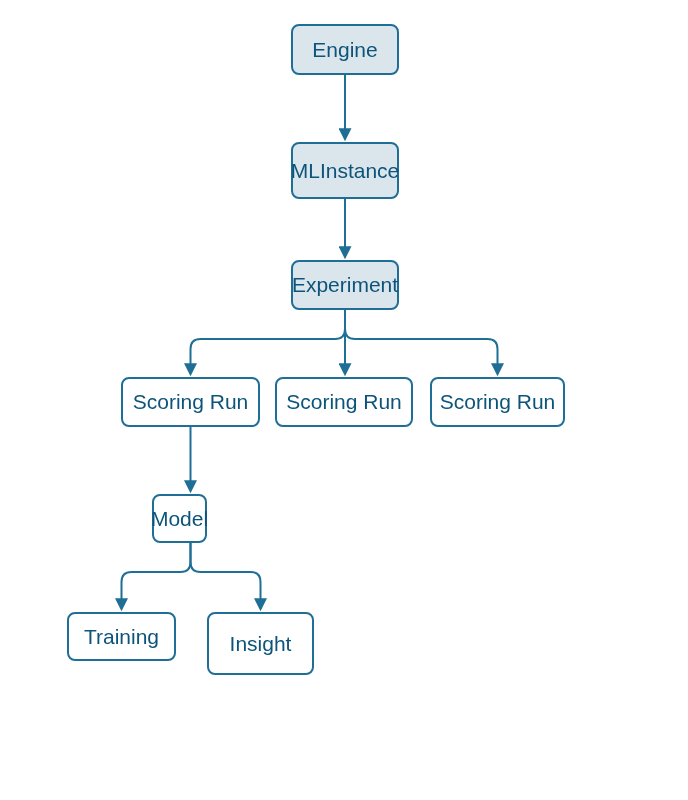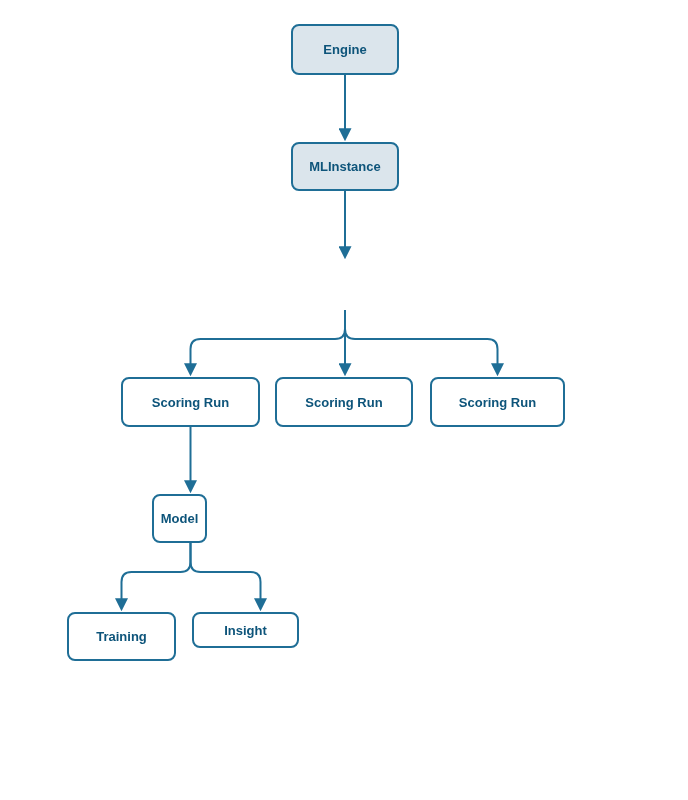--- a/index.html
+++ b/index.html
@@ -19,22 +19,22 @@
   .edges{position:absolute;left:0;top:0;}
   .edge{fill:none;stroke:var(--stroke);stroke-width:2;}
   .node{
     position:absolute;
     box-sizing:border-box;
     display:flex;align-items:center;justify-content:center;
     border:2px solid var(--stroke);
     border-radius:8px;
     background:var(--fill-plain);
     color:var(--text);
-    font-weight:700;
-    font-size:13px;
+    font-weight:400;
+    font-size:21px;
     text-align:center;
     white-space:nowrap;
   }
   .node.highlight{background:var(--fill-highlight);}
 </style>
 </head>
 <body>
 
 <div class="canvas">
 
@@ -50,28 +50,29 @@
     <path class="edge" d="M345,310 V373" marker-end="url(#arrow)"></path>
     <path class="edge" d="M345,310 V329 Q345,339 335,339 H200.5 Q190.5,339 190.5,349 V373" marker-end="url(#arrow)"></path>
     <path class="edge" d="M345,310 V329 Q345,339 355,339 H487.5 Q497.5,339 497.5,349 V373" marker-end="url(#arrow)"></path>
     <path class="edge" d="M190.5,427 V490" marker-end="url(#arrow)"></path>
     <path class="edge" d="M190.5,543 V562 Q190.5,572 180.5,572 H131.5 Q121.5,572 121.5,582 V608" marker-end="url(#arrow)"></path>
     <path class="edge" d="M190.5,543 V562 Q190.5,572 200.5,572 H250.5 Q260.5,572 260.5,582 V608" marker-end="url(#arrow)"></path>
   </svg>
 
   <div class="node highlight" style="left:291px;top:24px;width:108px;height:51px;">Engine</div>
 
-  <div class="node highlight" style="left:291px;top:142px;width:108px;height:49px;">MLInstance</div>
+  <div class="node highlight" style="left:291px;top:142px;width:108px;height:57px;">MLInstance</div>
 
+  <div class="node highlight" style="left:291px;top:260px;width:108px;height:50px;">Experiment</div>
 
   <div class="node" style="left:121px;top:377px;width:139px;height:50px;">Scoring Run</div>
 
   <div class="node" style="left:275px;top:377px;width:138px;height:50px;">Scoring Run</div>
 
   <div class="node" style="left:430px;top:377px;width:135px;height:50px;">Scoring Run</div>
 
   <div class="node" style="left:152px;top:494px;width:55px;height:49px;">Model</div>
 
   <div class="node" style="left:67px;top:612px;width:109px;height:49px;">Training</div>
 
-  <div class="node" style="left:192px;top:612px;width:107px;height:36px;">Insight</div>
+  <div class="node" style="left:207px;top:612px;width:107px;height:63px;">Insight</div>
 
 </div>
 
 </body></html>

